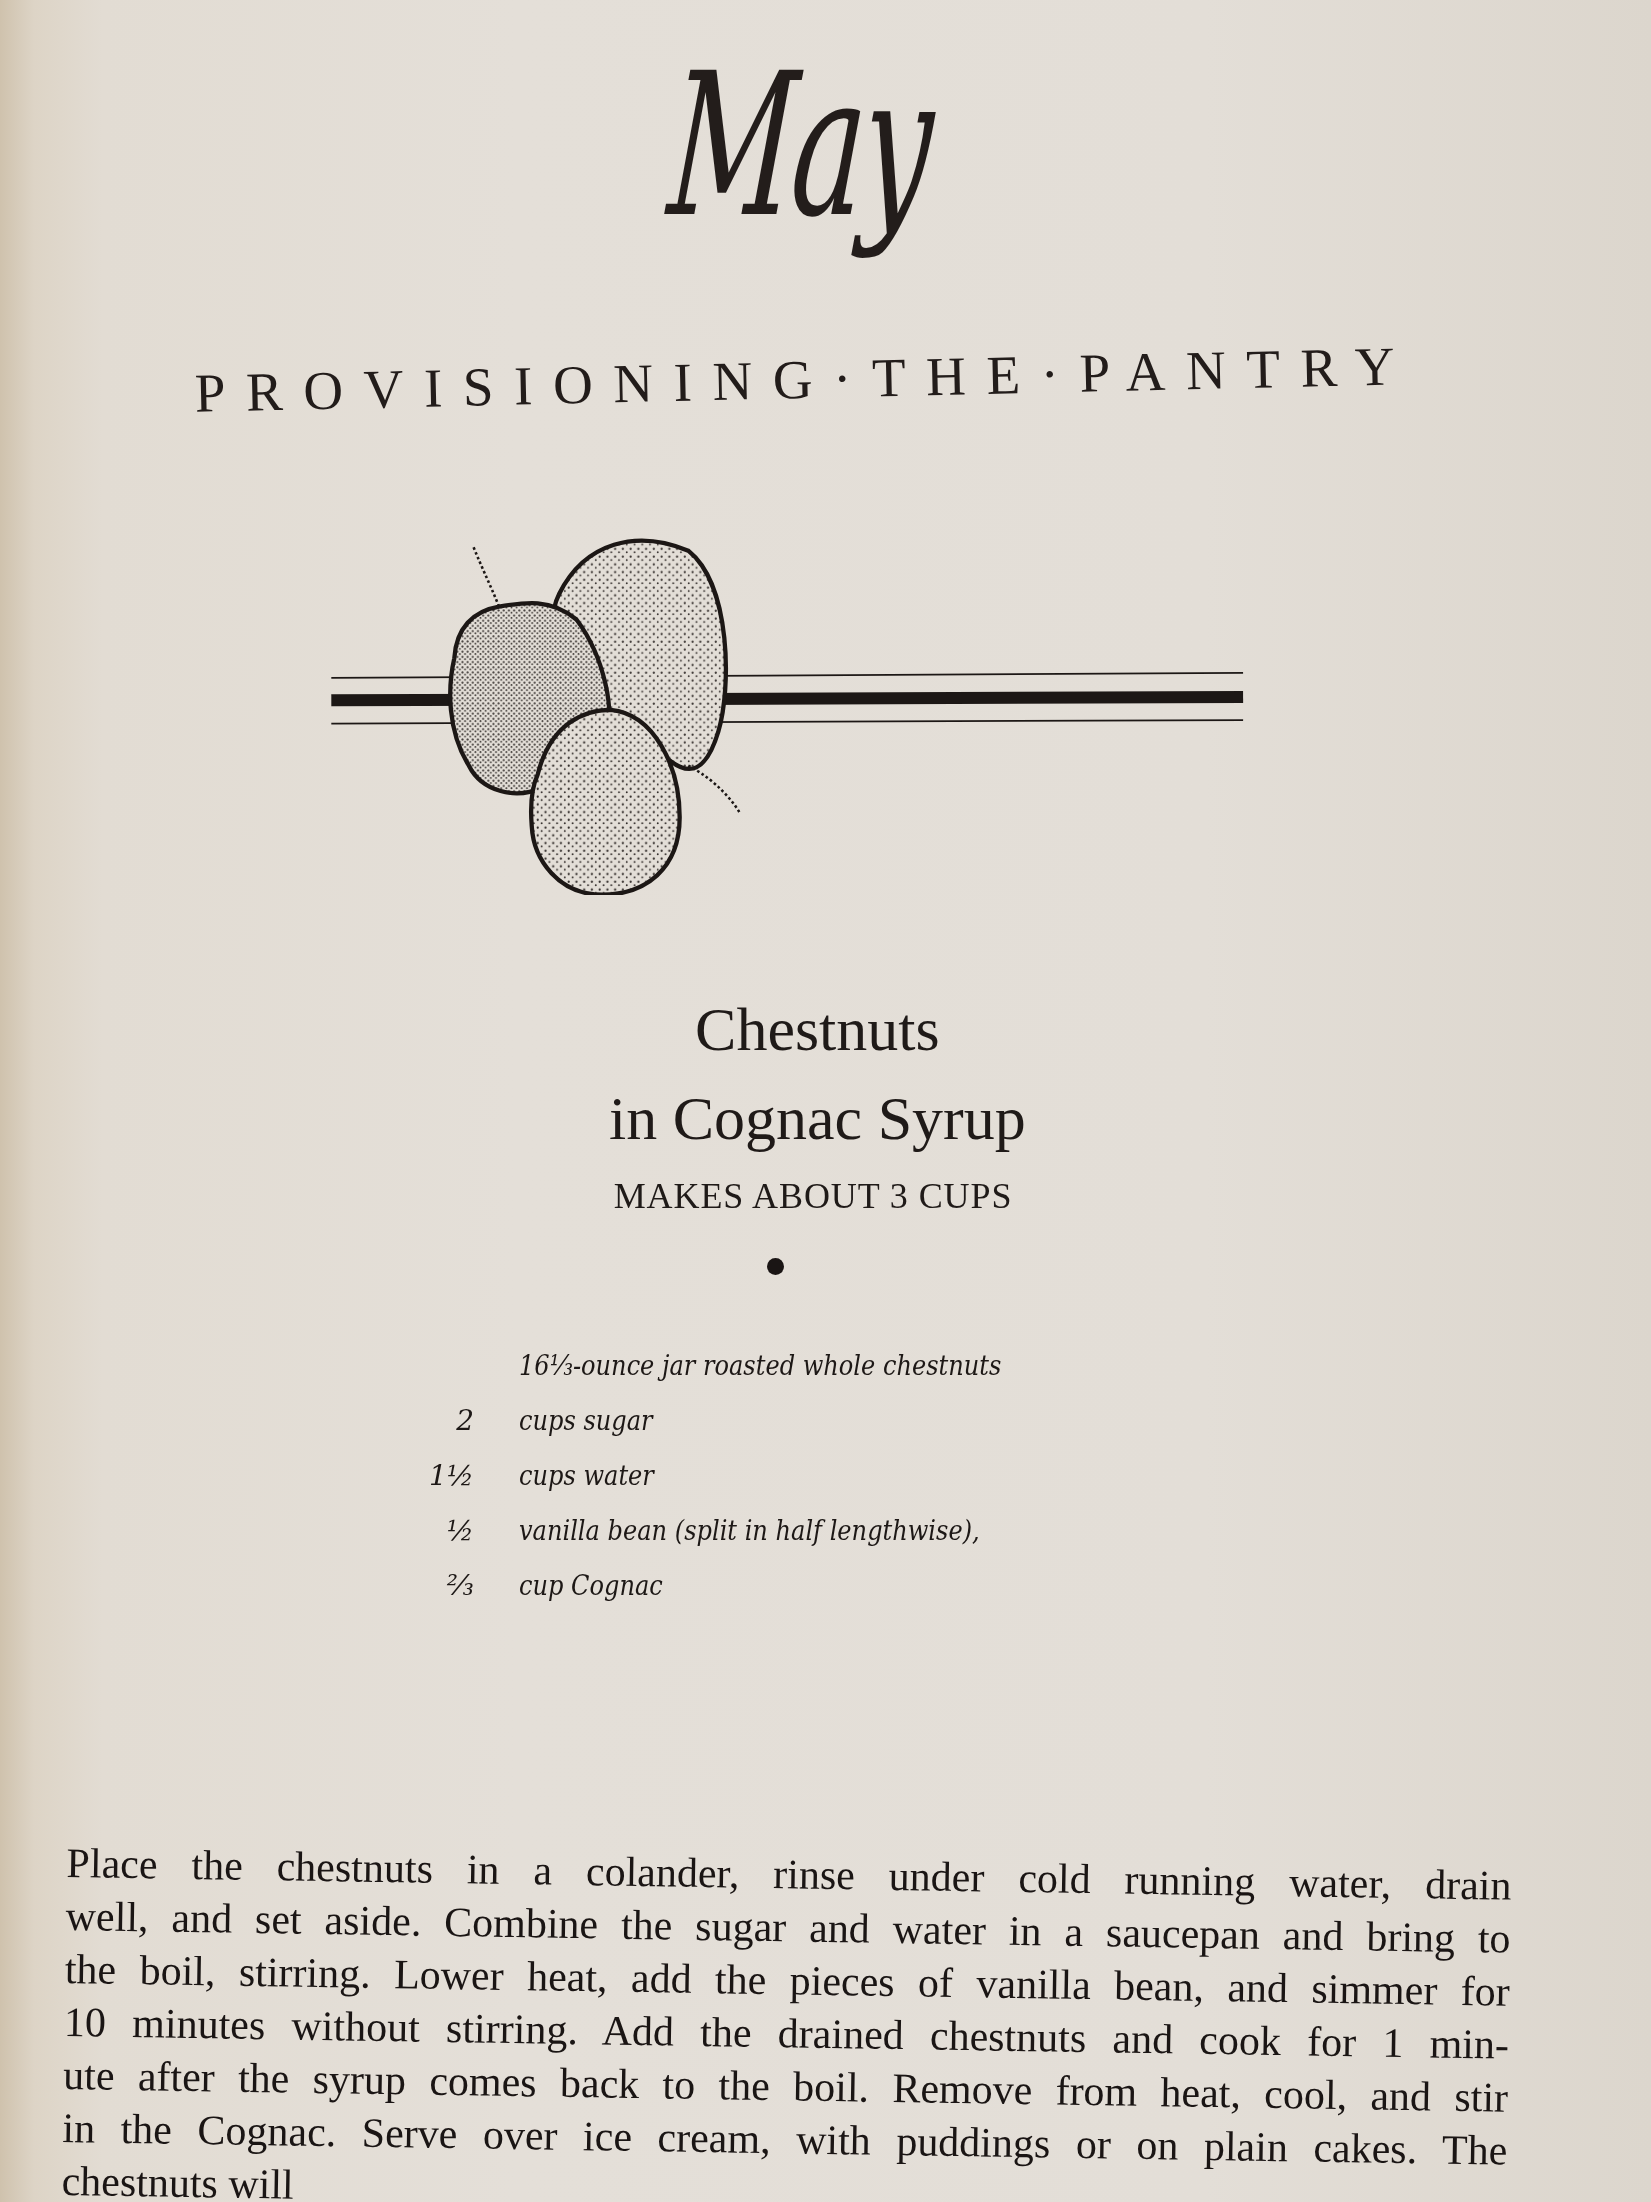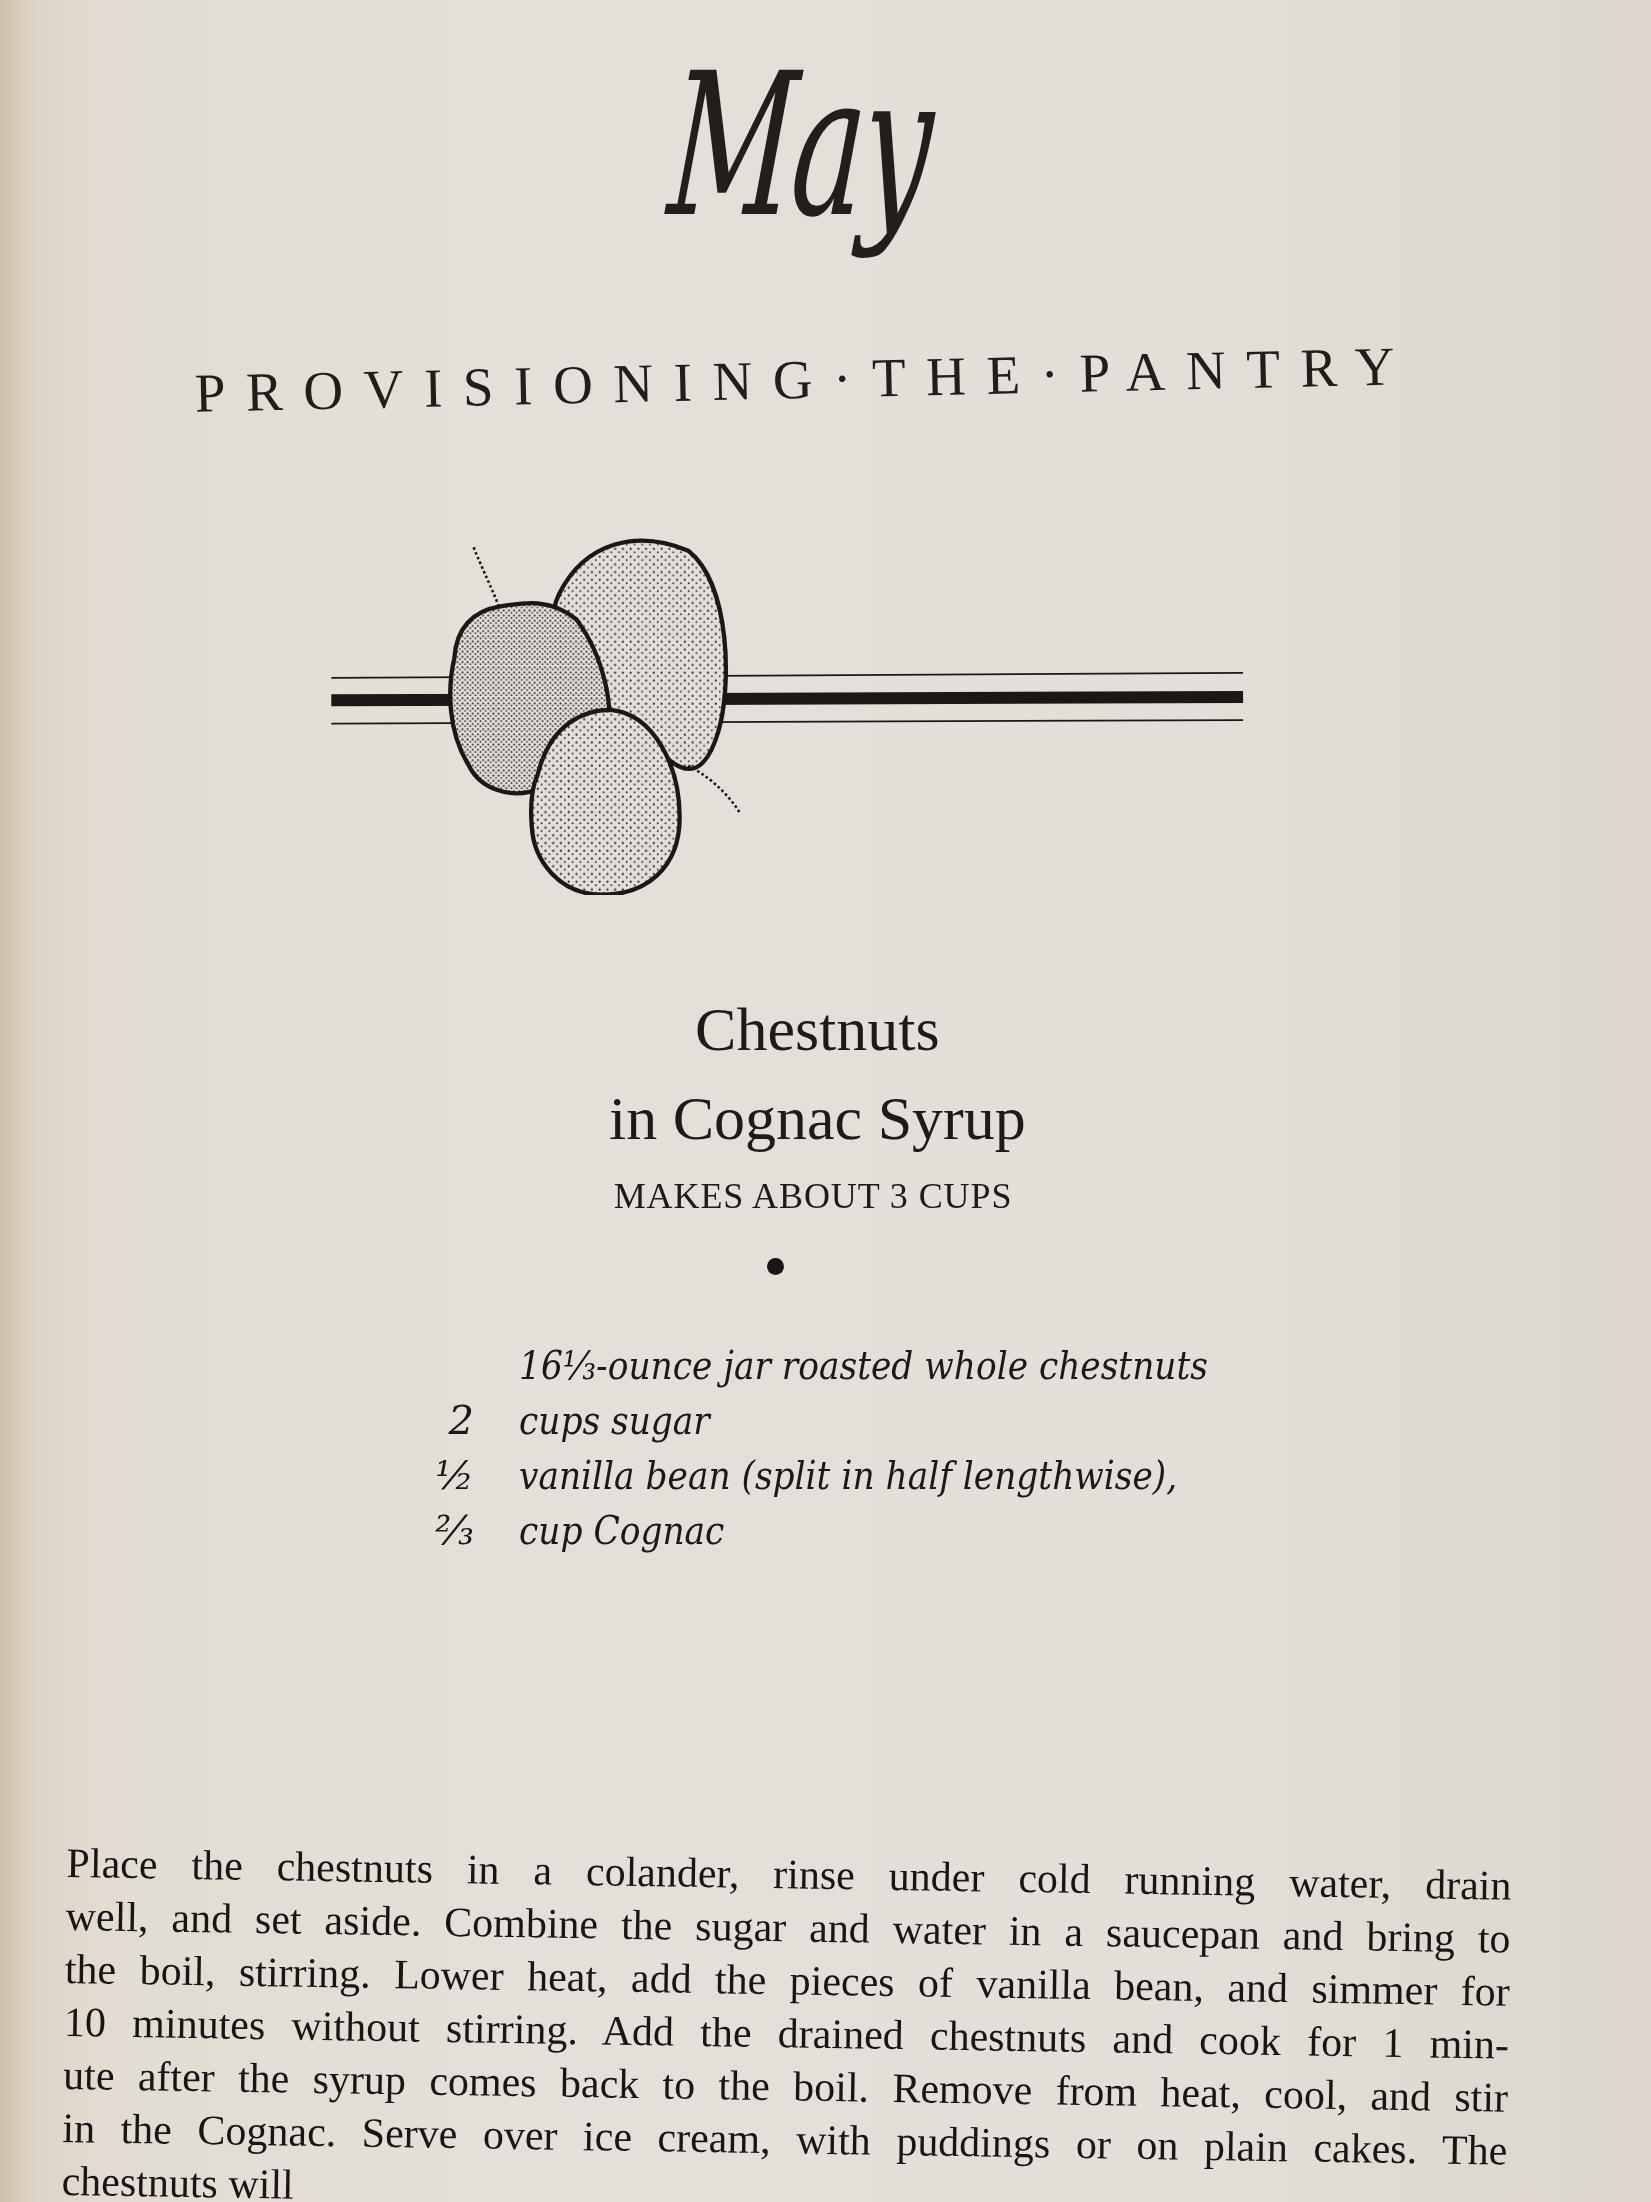--- a/index.html
+++ b/index.html
@@ -33,21 +33,21 @@
     position: absolute; left: 0; right: 0; top: 1175px; text-align: center;
     font-size: 36px; letter-spacing: 0.9px; color: #1f1a18; transform: translateX(-13px);
   }
   .bullet {
     position: absolute; left: 767px; top: 1258px; width: 17px; height: 17px;
     border-radius: 50%; background: #1a1514;
   }
   .ingredients { position: absolute; left: 379px; top: 1338px; width: 946px; }
   .ing-row {
     display: flex; align-items: flex-end;
-    font-family: "DejaVu Serif", serif; font-style: italic; font-size: 40px;
+    font-family: "DejaVu Serif", serif; font-style: italic; font-size: 28px;
     line-height: 55px; color: #1d1816;
   }
   .ing-row .qty { width: 95px; text-align: right; padding-right: 45px; flex: none; }
   .ing-row .desc { transform: scaleX(0.86); transform-origin: 0 50%; white-space: nowrap; }
   .ing-cont { padding-left: 194px; }
   .ing-cont2 { padding-left: 188px; }
   .method {
     position: absolute; left: 67px; top: 1837px; width: 1445px;
     font-family: "Liberation Serif", serif; font-size: 42px; line-height: 53px;
     color: #1a1514; transform: rotate(0.9deg); transform-origin: 0 0;
@@ -103,20 +103,24 @@
   <div class="ingredients">
     <div class="ing-row">
       <span class="qty"></span>
       <span class="desc">16⅓-ounce jar roasted whole chestnuts</span>
     </div>
     <div class="ing-row">
       <span class="qty">2</span>
       <span class="desc">cups sugar</span>
     </div>
     <div class="ing-row">
+      <span class="qty">1½</span>
+      <span class="desc">cups water</span>
+    </div>
+    <div class="ing-row">
       <span class="qty">½</span>
       <span class="desc">vanilla bean (split in half lengthwise),</span>
     </div>
     <div class="ing-row">
       <span class="qty">⅔</span>
       <span class="desc">cup Cognac</span>
     </div>
   </div>
 
   <div class="method">

